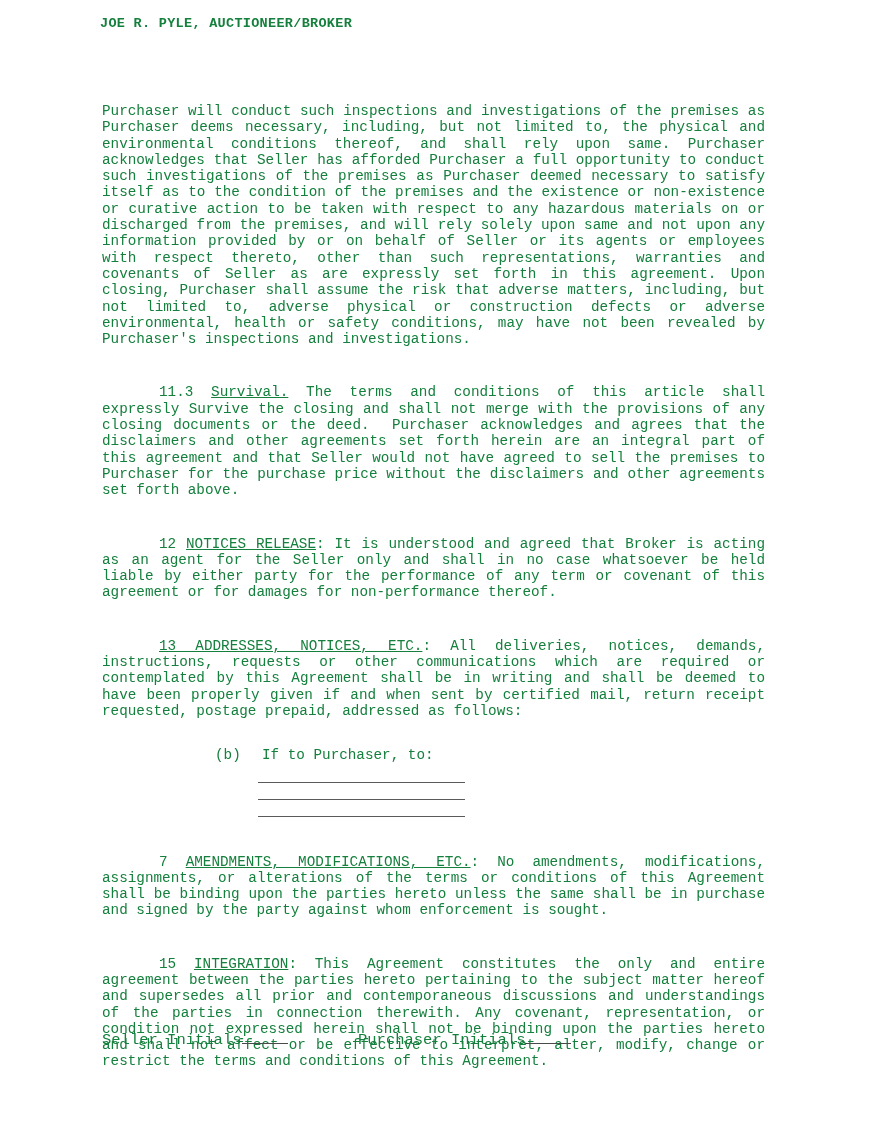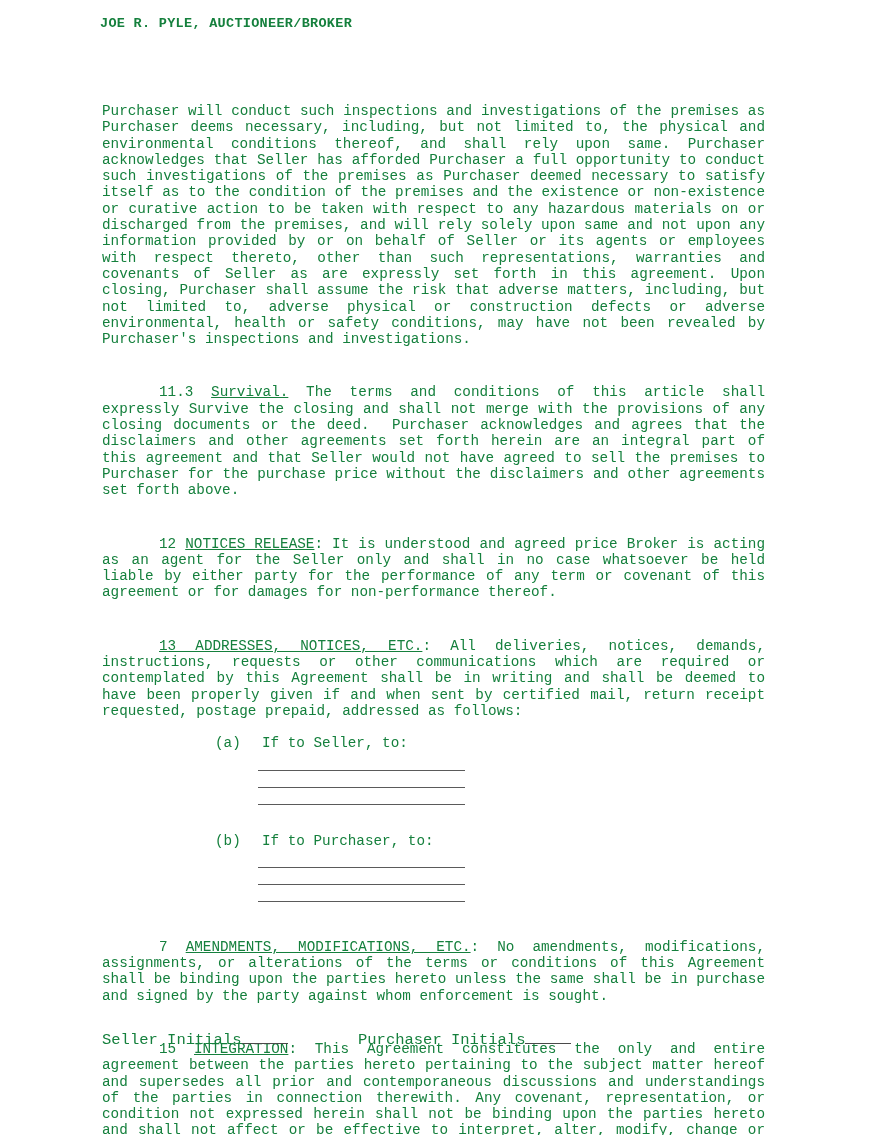--- a/index.html
+++ b/index.html
@@ -38,34 +38,24 @@
 <div class="page">
 
   <div class="doc-header">JOE R. PYLE, AUCTIONEER/BROKER</div>
 
   <div class="content">
 
     <p class="para"><span></span><span class="u"></span><span>Purchaser will conduct such inspections and investigations of the premises as Purchaser deems necessary, including, but not limited to, the physical and environmental conditions thereof, and shall rely upon same. Purchaser acknowledges that Seller has afforded Purchaser a full opportunity to conduct such investigations of the premises as Purchaser deemed necessary to satisfy itself as to the condition of the premises and the existence or non-existence or curative action to be taken with respect to any hazardous materials on or discharged from the premises, and will rely solely upon same and not upon any information provided by or on behalf of Seller or its agents or employees with respect thereto, other than such representations, warranties and covenants of Seller as are expressly set forth in this agreement. Upon closing, Purchaser shall assume the risk that adverse matters, including, but not limited to, adverse physical or construction defects or adverse environmental, health or safety conditions, may have not been revealed by Purchaser's inspections and investigations.</span></p>
 
     <p class="para indent"><span>11.3 </span><span class="u">Survival.</span><span> The terms and conditions of this article shall expressly Survive the closing and shall not merge with the provisions of any closing documents or the deed.&nbsp; Purchaser acknowledges and agrees that the disclaimers and other agreements set forth herein are an integral part of this agreement and that Seller would not have agreed to sell the premises to Purchaser for the purchase price without the disclaimers and other agreements set forth above.</span></p>
 
-    <p class="para indent"><span>12 </span><span class="u">NOTICES RELEASE</span><span>: It is understood and agreed price Broker is acting as an agent for the Seller only and shall in no case whatsoever be held liable by either party for the performance of any term or covenant of this agreement or for damages for non-performance thereof.</span></p>
+    <p class="para indent"><span>12 </span><span class="u">NOTICES RELEASE</span><span>: It is understood and agreed that Broker is acting as an agent for the Seller only and shall in no case whatsoever be held liable by either party for the performance of any term or covenant of this agreement or for damages for non-performance thereof.</span></p>
 
     <p class="para indent"><span></span><span class="u">13 ADDRESSES, NOTICES, ETC.</span><span>: All deliveries, notices, demands, instructions, requests or other communications which are required or contemplated by this Agreement shall be in writing and shall be deemed to have been properly given if and when sent by certified mail, return receipt requested, postage prepaid, addressed as follows:</span></p>
 
-    <div class="addr addr-a">
-      <div class="addr-row">
-        <span class="addr-label">(a)</span><span>If to Seller, to:</span>
-      </div>
-      <div class="addr-lines">
-        <div class="blank-line"></div>
-        <div class="blank-line"></div>
-        <div class="blank-line"></div>
-      </div>
-    </div>
 
     <div class="addr addr-b">
       <div class="addr-row">
         <span class="addr-label">(b)</span><span>If to Purchaser, to:</span>
       </div>
       <div class="addr-lines">
         <div class="blank-line"></div>
         <div class="blank-line"></div>
         <div class="blank-line"></div>
       </div>

